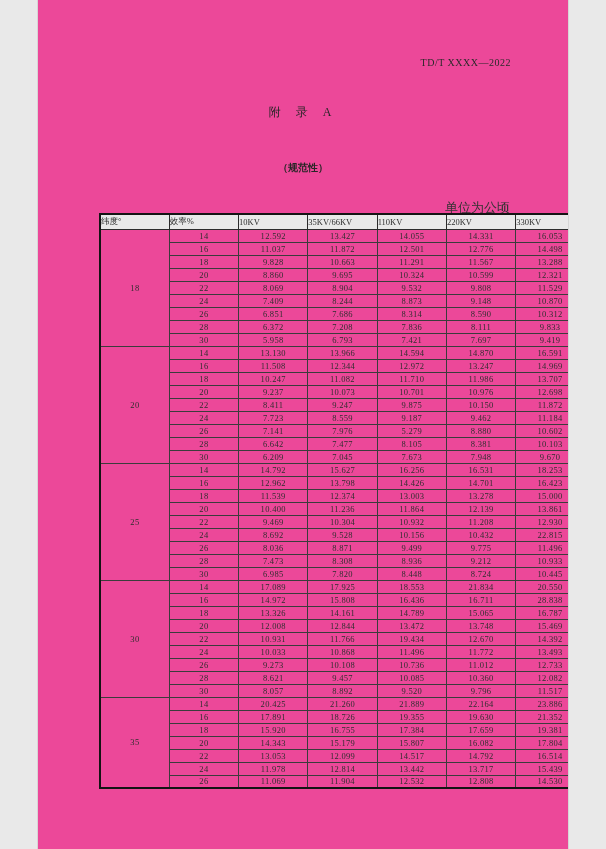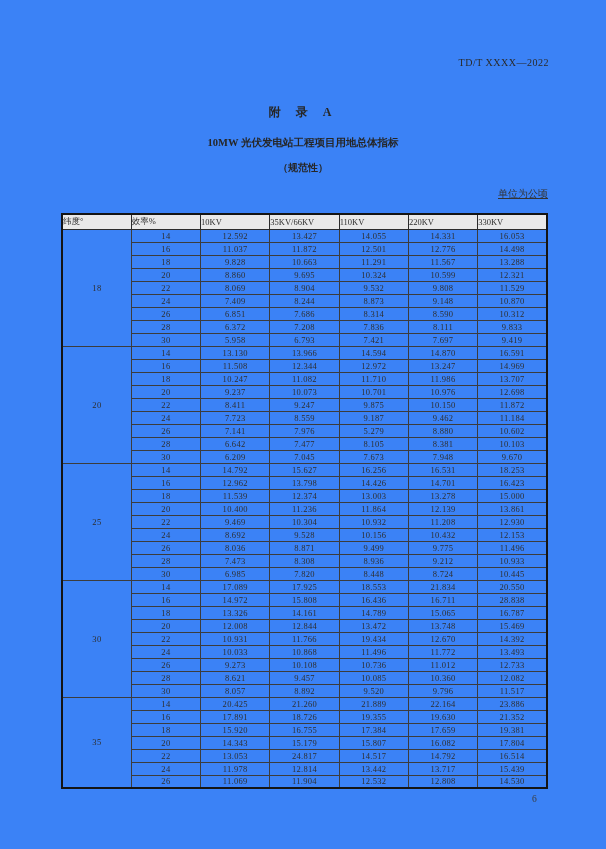--- a/index.html
+++ b/index.html
@@ -2,66 +2,65 @@
 <html><head>
 <meta charset="utf-8">
 <style>
   * { margin: 0; padding: 0; box-sizing: border-box; }
   html, body {
     font-family: "Liberation Serif", "DejaVu Serif", serif;
     background: #e9e9e9;
   }
   .page {
     position: relative;
-    width: 606px;
+    width: 530px;
     height: 849px;
     margin: 0 auto;
-    background: #3b82f6;
+    background: #ec4899;
     outline: 1px solid #d6d6d6;
     overflow: hidden;
     color: #262626;
   }
   .doc-number {
     position: absolute;
     top: 57px;
     right: 57px;
     font-size: 10px;
     letter-spacing: 0.5px;
     color: #2a2a2a;
   }
   .centered { position: absolute; left: 0; width: 100%; text-align: center; }
   .appendix-title {
     top: 104px;
     font-size: 12px;
-    font-weight: bold;
+    font-weight: normal;
     letter-spacing: 6px;
   }
   .appendix-subtitle {
     top: 121px;
     font-size: 10px;
     font-weight: bold;
     margin-top: 40px;
   }
   .appendix-heading {
     top: 136px;
     font-size: 10.5px;
     font-weight: bold;
   }
   .table-caption {
     top: 178px;
     font-size: 10px;
     font-weight: bold;
   }
   .unit-note {
     position: absolute;
-    top: 187px;
+    top: 199px;
     right: 58px;
-    font-size: 10px;
+    font-size: 13px;
     color: #333;
-    text-decoration: underline;
   }
   table.indicator-table {
     position: absolute;
     top: 213px;
     left: 61px;
     width: 487px;
     border-collapse: collapse;
     table-layout: fixed;
     border: 2px solid #141414;
     font-size: 8.5px;
@@ -98,21 +97,20 @@
 <body>
 
 <div class="page">
 
   <div class="doc-number">TD/T XXXX—2022</div>
 
   <div class="centered appendix-title">附 录 A</div>
 
   <div class="centered appendix-subtitle">（规范性）</div>
 
-  <div class="centered appendix-heading">10MW 光伏发电站工程项目用地总体指标</div>
 
 
   <div class="unit-note">单位为公顷</div>
 
   <table class="indicator-table">
     <thead>
       <tr>
         <th>纬度°</th>
         <th>效率%</th>
         <th>10KV</th>
@@ -309,21 +307,21 @@
           <td>10.932</td>
           <td>11.208</td>
           <td>12.930</td>
         </tr>
         <tr>
           <td>24</td>
           <td>8.692</td>
           <td>9.528</td>
           <td>10.156</td>
           <td>10.432</td>
-          <td>12.153</td>
+          <td>22.815</td>
         </tr>
         <tr>
           <td>26</td>
           <td>8.036</td>
           <td>8.871</td>
           <td>9.499</td>
           <td>9.775</td>
           <td>11.496</td>
         </tr>
         <tr>
@@ -444,21 +442,21 @@
           <td>20</td>
           <td>14.343</td>
           <td>15.179</td>
           <td>15.807</td>
           <td>16.082</td>
           <td>17.804</td>
         </tr>
         <tr>
           <td>22</td>
           <td>13.053</td>
-          <td>24.817</td>
+          <td>12.099</td>
           <td>14.517</td>
           <td>14.792</td>
           <td>16.514</td>
         </tr>
         <tr>
           <td>24</td>
           <td>11.978</td>
           <td>12.814</td>
           <td>13.442</td>
           <td>13.717</td>

